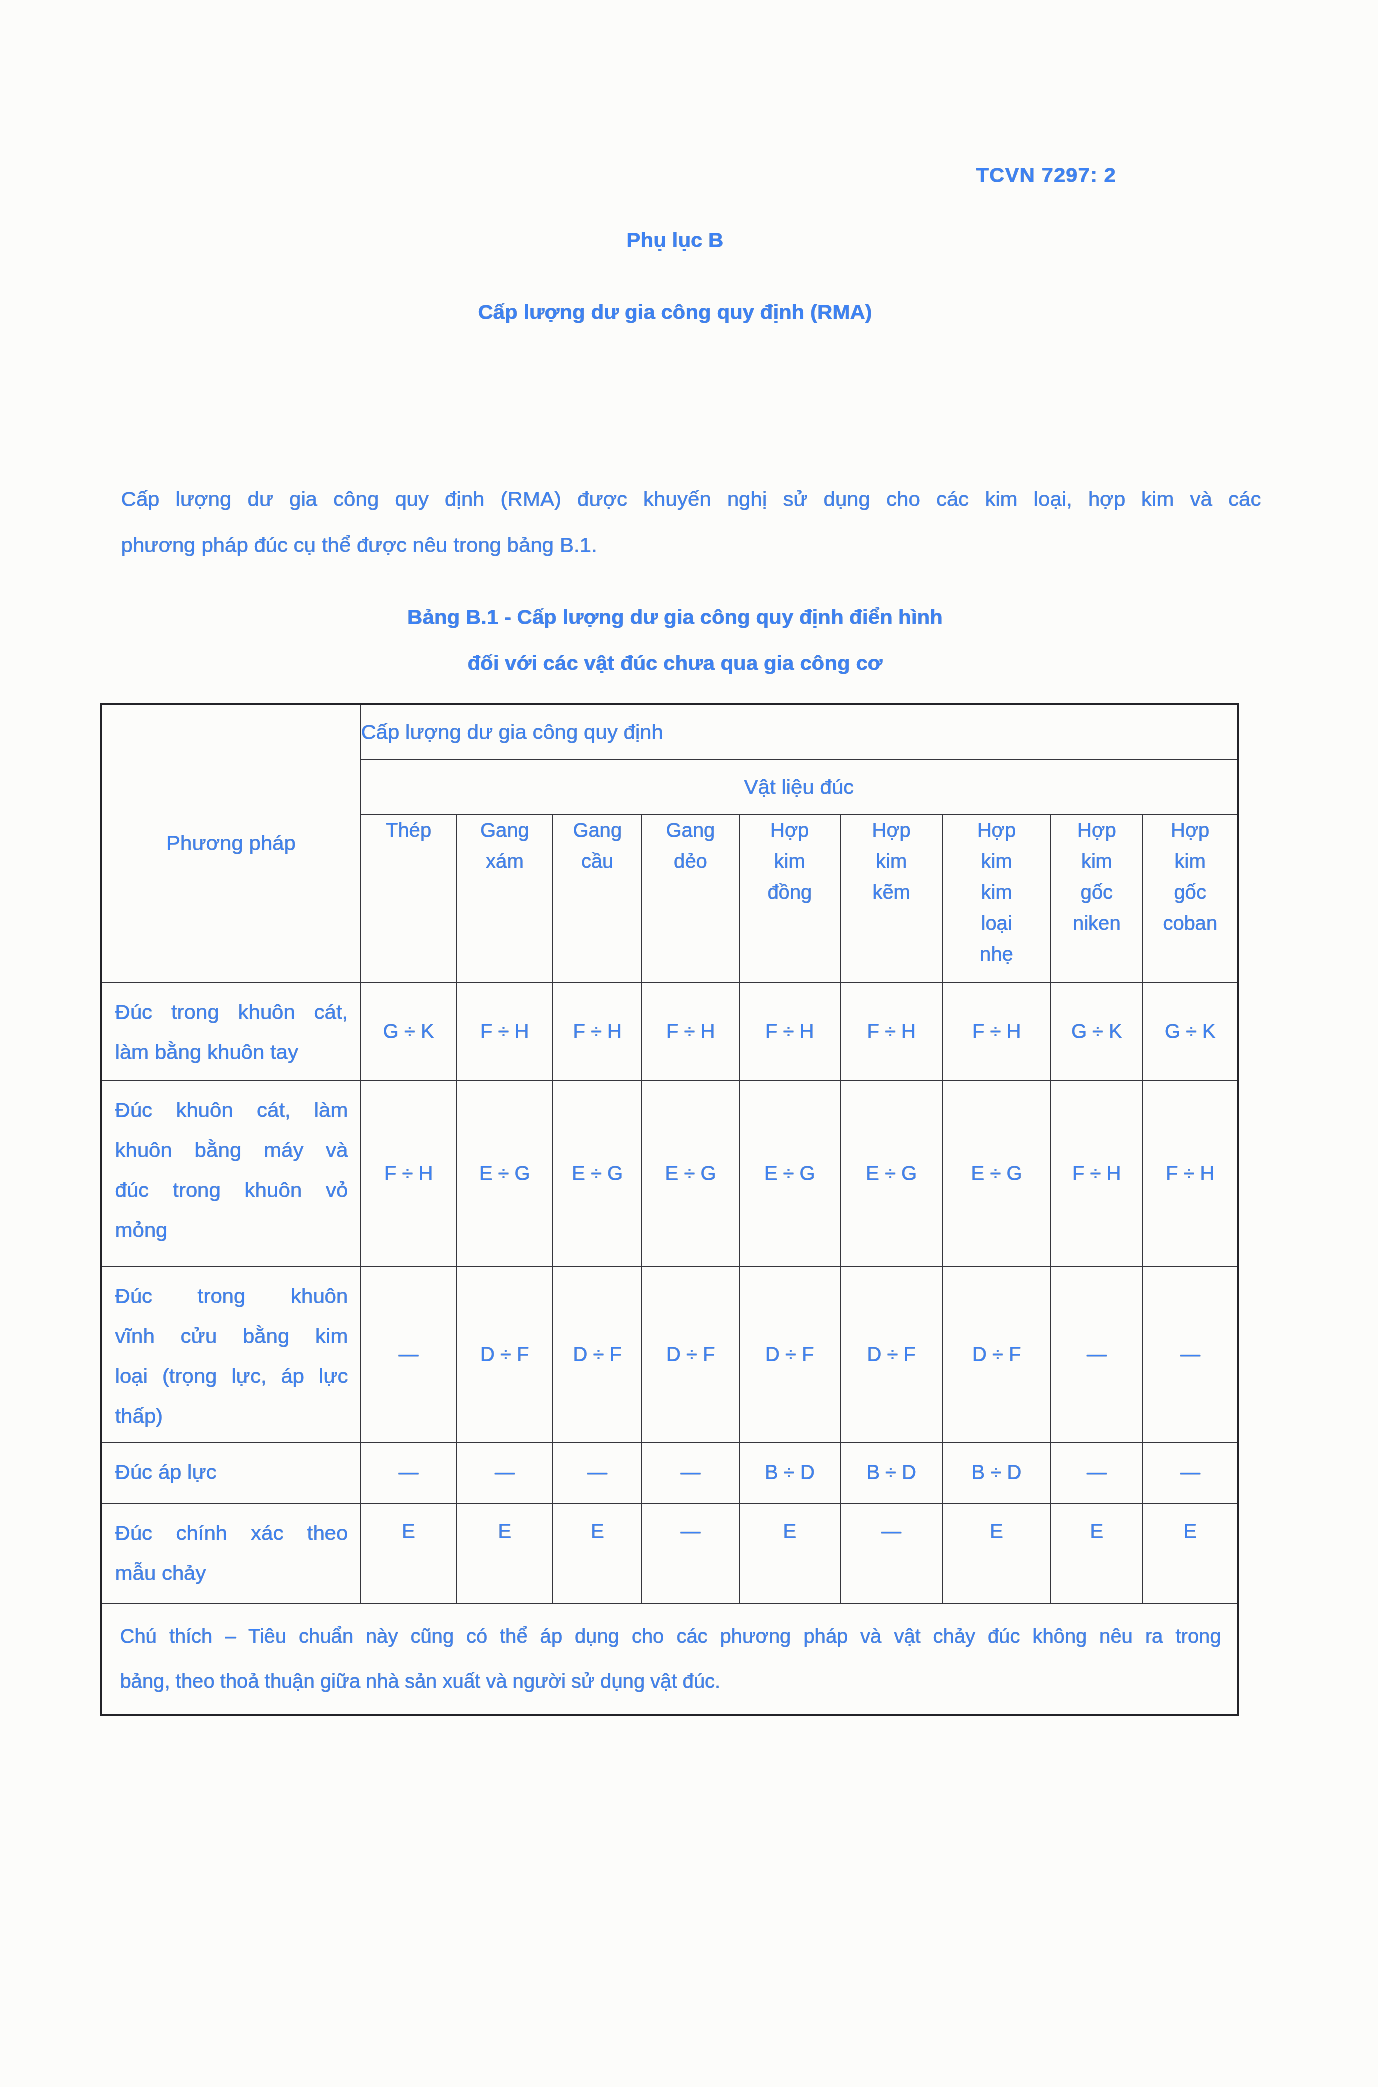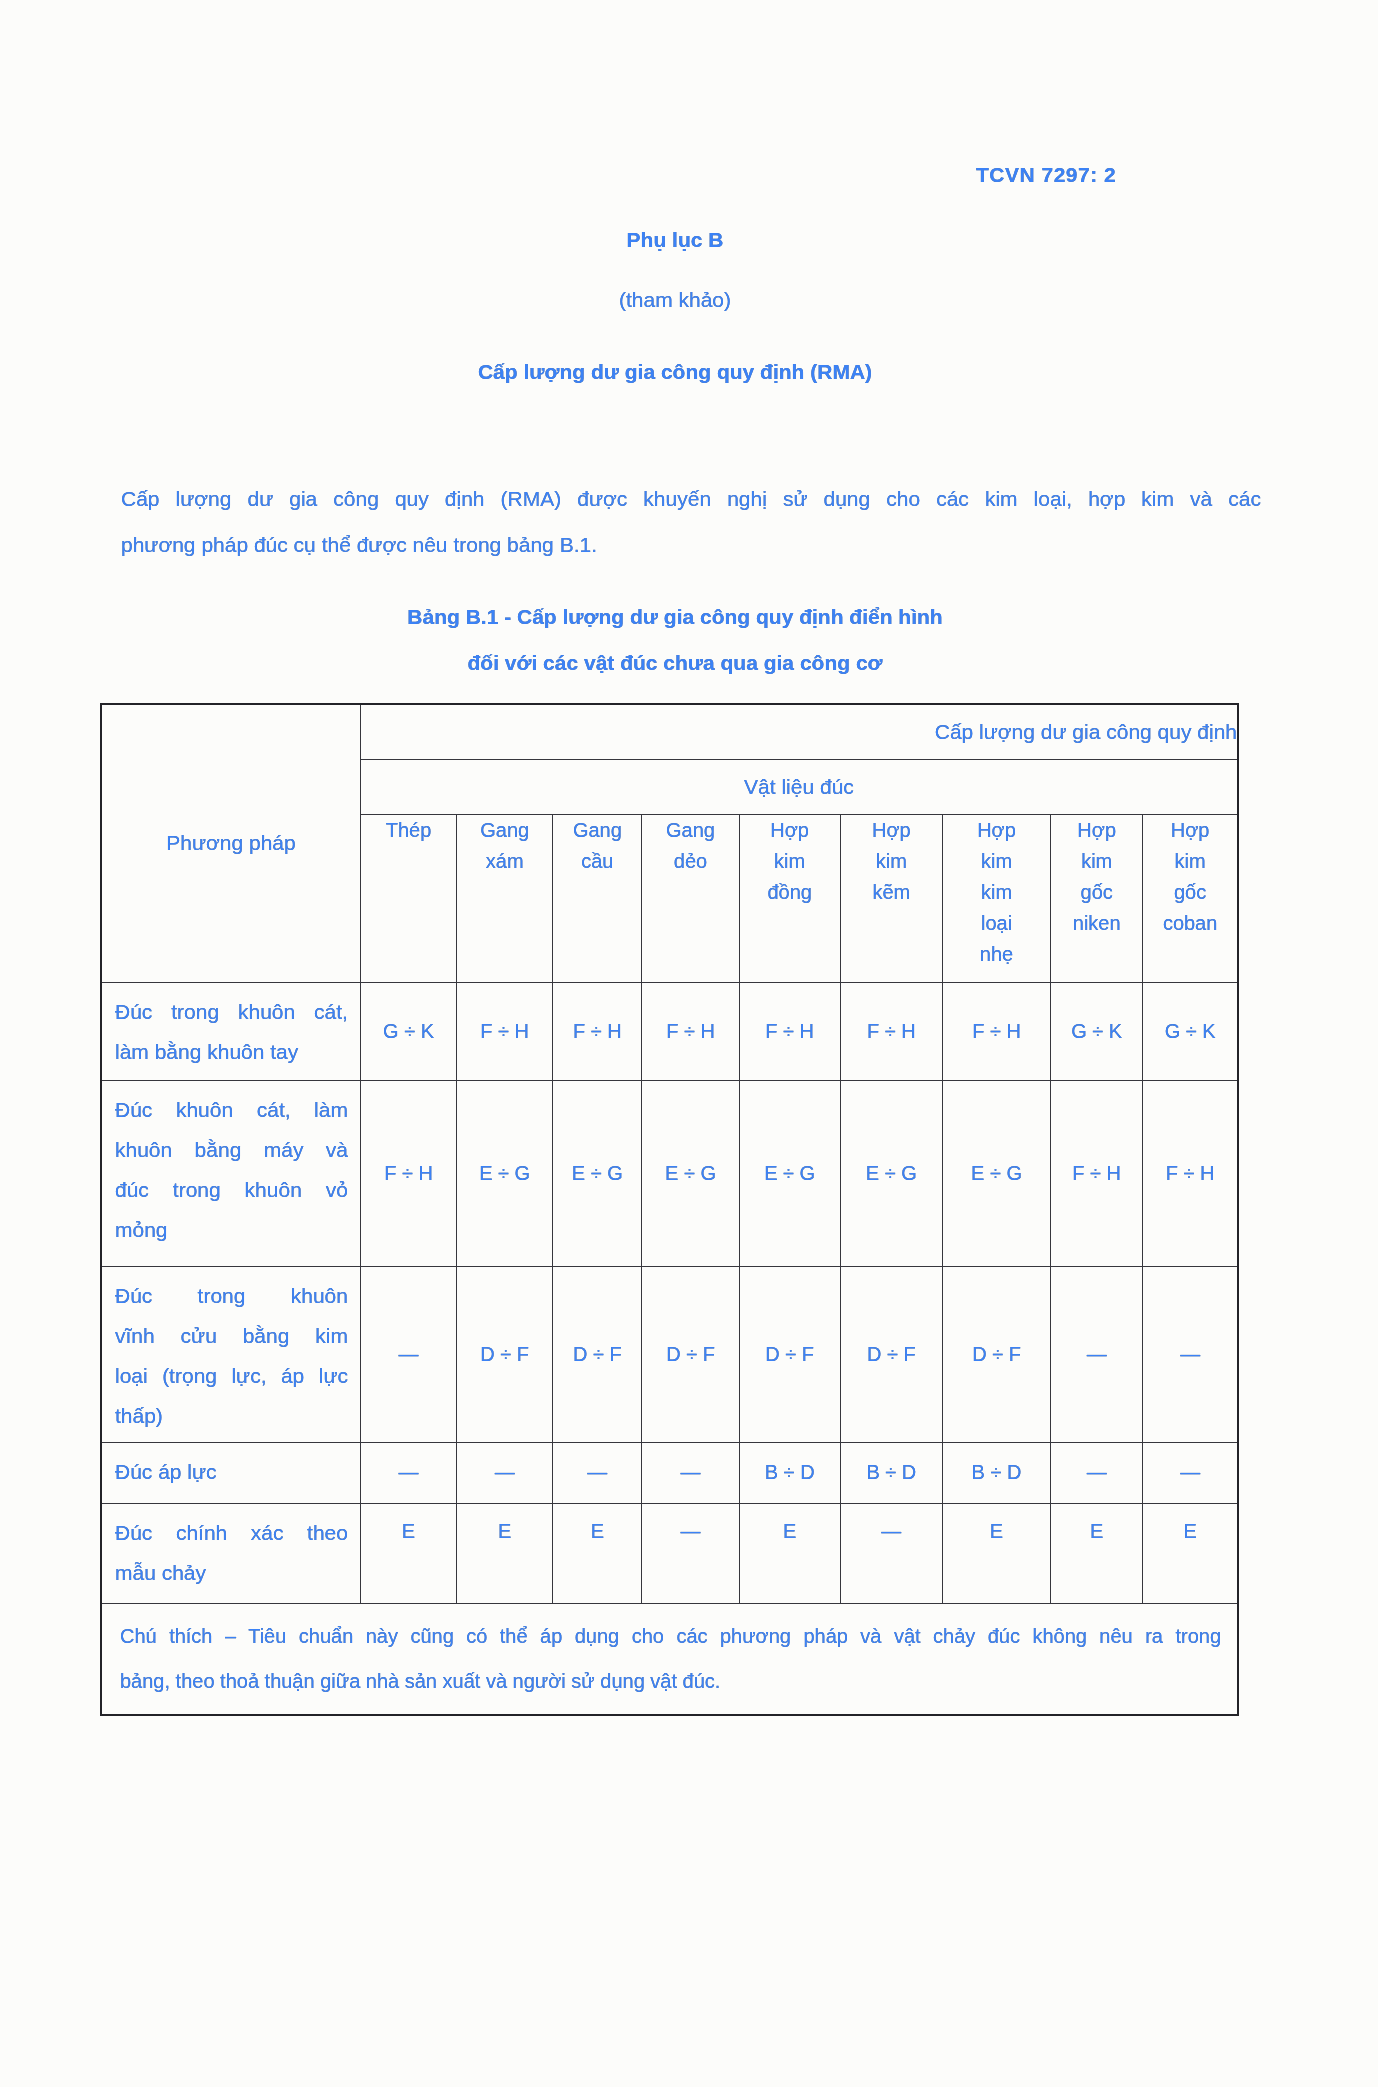--- a/index.html
+++ b/index.html
@@ -48,21 +48,21 @@
     font-weight:normal;
   }
   tr.hA{height:55px;} tr.hB{height:55px;} tr.hC{height:168px;}
   tr.r1{height:98px;} tr.r2{height:186px;} tr.r3{height:175px;}
   tr.r4{height:61px;} tr.r5{height:100px;} tr.rn{height:112px;}
   .corner{
     text-align:center;vertical-align:middle;
     font-size:21px;font-weight:bold;
   }
   .group-head{
-    text-align:right;vertical-align:middle;
+    text-align:left;vertical-align:middle;
     font-size:21px;font-weight:bold;
   }
   .material-head{
     text-align:center;vertical-align:middle;
     font-size:21px;font-weight:bold;
     padding-right:150px;
   }
   .col-head{
     vertical-align:top;text-align:center;
     font-size:20px;font-weight:bold;line-height:31px;
@@ -88,21 +88,20 @@
 </style>
 </head>
 <body>
 
 <div class="page">
 
   <div class="tcvn-ref">TCVN 7297: 2</div>
 
   <div class="doc-head">
     <p class="appendix-label">Phụ lục B</p>
-    <p class="appendix-note">(tham khảo)</p>
     <p class="appendix-title">Cấp lượng dư gia công quy định (RMA)</p>
   </div>
 
   <div class="intro">
     <span class="jl">Cấp lượng dư gia công quy định (RMA) được khuyến nghị sử dụng cho các kim loại, hợp kim và các</span>
     <span class="ll">phương pháp đúc cụ thể được nêu trong bảng B.1.</span>
   </div>
 
   <div class="tbl-title">
     <span class="cl">Bảng B.1 - Cấp lượng dư gia công quy định điển hình</span>

